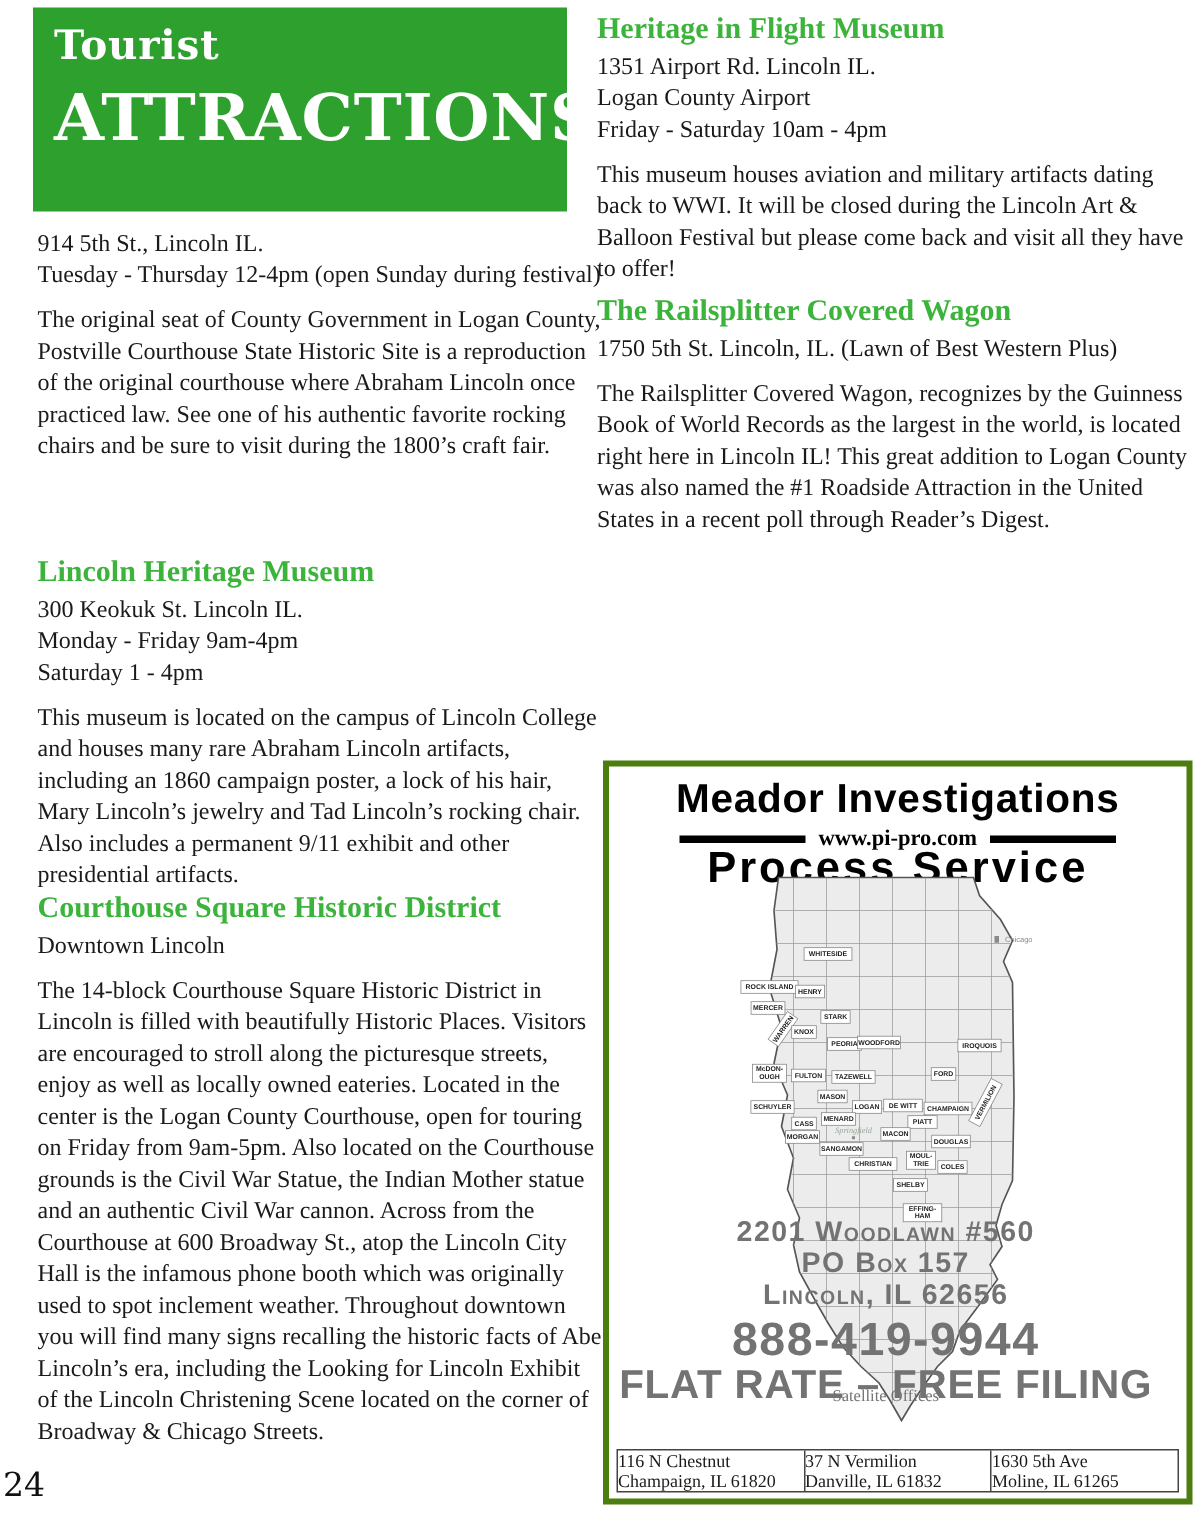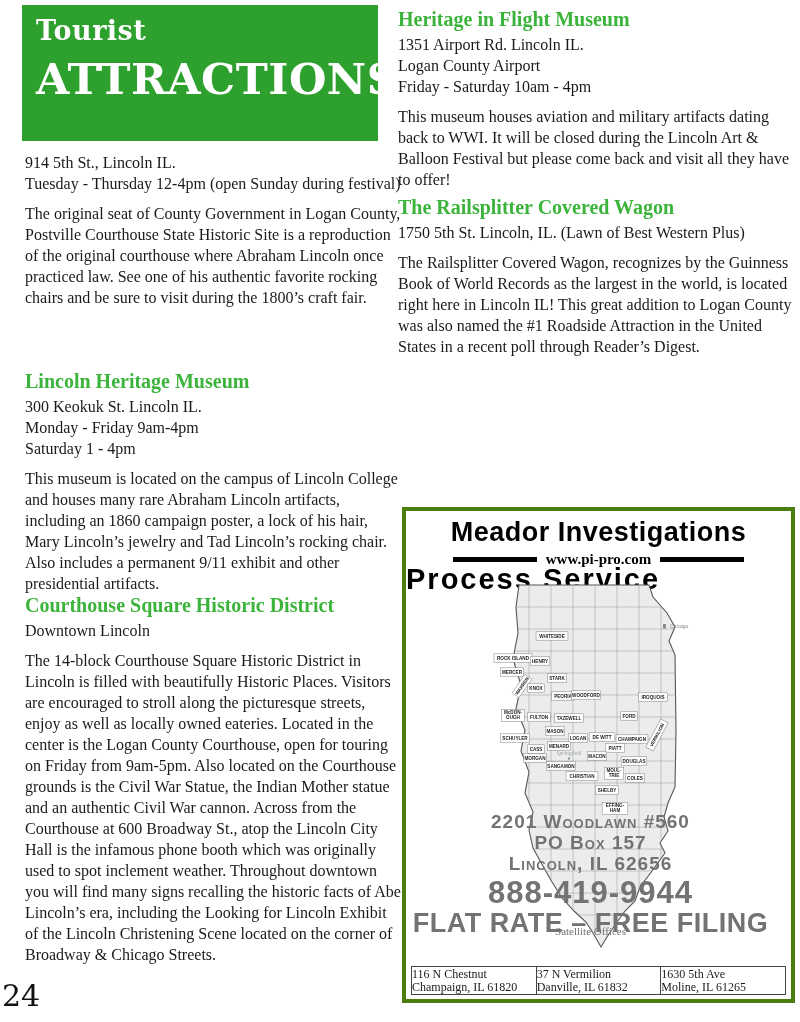--- a/index.html
+++ b/index.html
@@ -26,31 +26,31 @@
   .body-text{font-size:16px;line-height:21px;margin-top:9px;text-align:left;}
 
   #sec-postville{top:152px;}
   #sec-heritage-museum{top:370px;}
   #sec-courthouse-square{top:594px;}
   #sec-flight{top:8px;}
   #sec-railsplitter{top:196px;}
 
   
   .page-number{position:absolute;left:2px;top:978px;font-family:"DejaVu Serif",serif;
-               font-size:30px;color:#111;}
+               font-size:22px;color:#111;}
 
   
   .ad{position:absolute;left:402px;top:507px;width:393px;height:496px;
       border:4px solid #4d7c0f;background:#fff;font-family:"Liberation Sans",sans-serif;}
   .ad-company{position:absolute;top:6px;left:0;right:0;text-align:center;
               font-size:27px;font-weight:bold;letter-spacing:.5px;color:#000;}
   .ad-web-row{position:absolute;top:40px;left:0;right:0;display:flex;align-items:center;justify-content:center;gap:9px;}
   .ad-web-row .bar{width:84px;height:5px;background:#000;}
   .ad-web{font-family:"Liberation Serif",serif;font-size:15px;font-weight:bold;color:#000;}
-  .ad-service{position:absolute;top:52px;left:0;right:0;
+  .ad-service{position:absolute;top:52px;left:0;right:0;text-align:center;
               font-size:29px;font-weight:bold;letter-spacing:2px;color:#000;}
 
   .ad-map{position:absolute;top:70px;left:50%;transform:translateX(-50%);
           width:220px;height:370px;z-index:1;}
   .state{fill:#ececec;stroke:#555;stroke-width:1.1;}
   .grid{stroke:#9a9a9a;stroke-width:.5;fill:none;}
   .county-box{fill:#fff;stroke:#808080;stroke-width:.5;}
   .county-label{font-family:"Liberation Sans",sans-serif;font-size:4.6px;font-weight:bold;
                 fill:#1c1c1c;text-anchor:middle;}
   .city-east{font-family:"Liberation Sans",sans-serif;font-size:5px;fill:#8a8a8a;text-anchor:start;}

